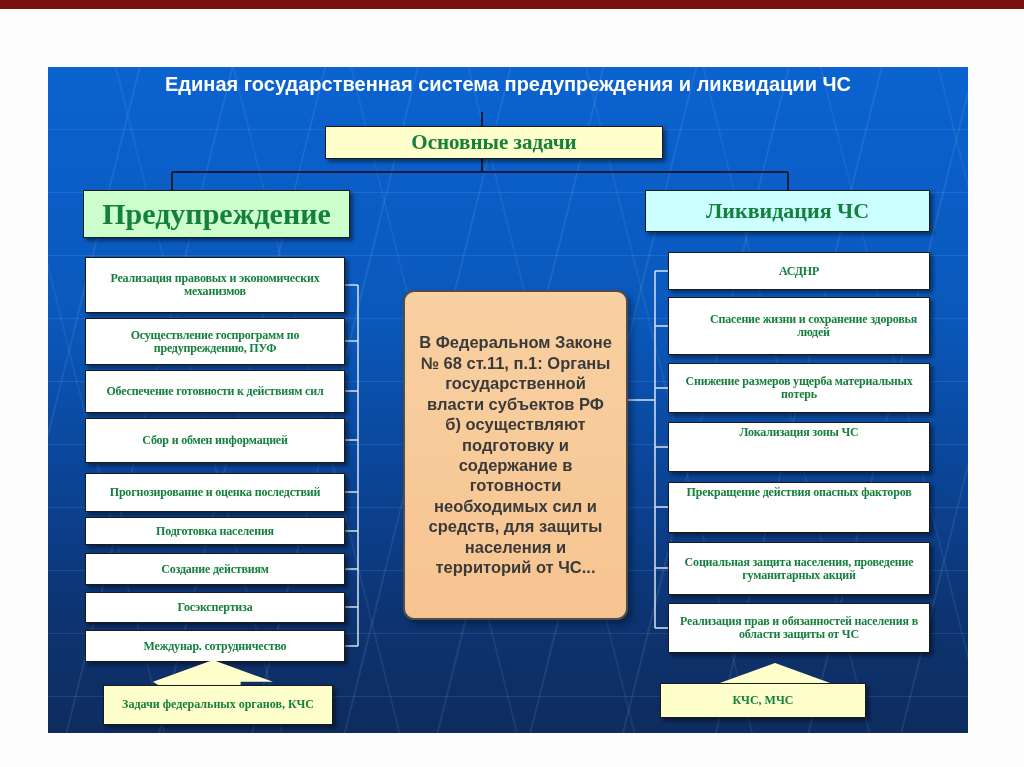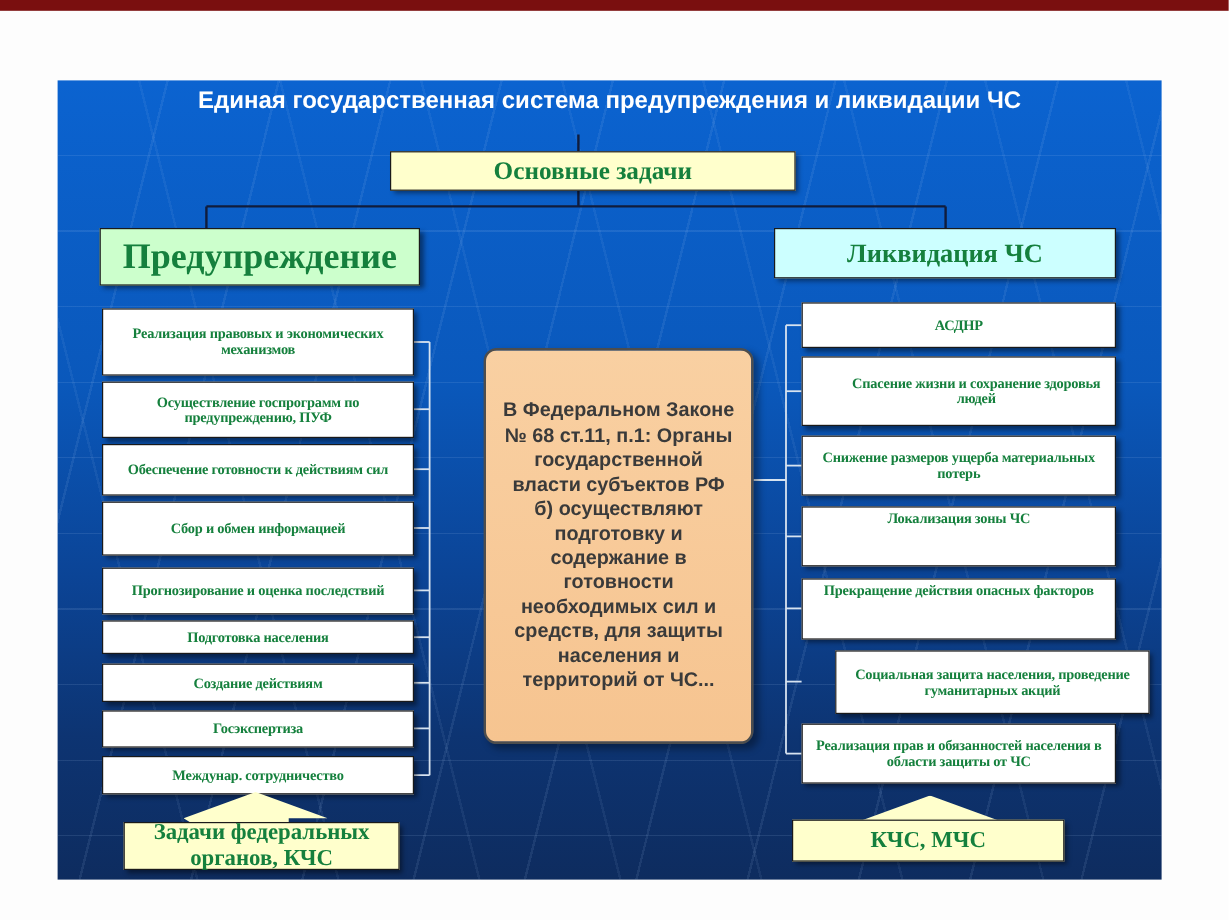--- a/index.html
+++ b/index.html
@@ -45,40 +45,40 @@
   #left-list .wbox:nth-of-type(8){ top:525px; height:31px; }
   #left-list .wbox:nth-of-type(9){ top:563px; height:32px; }
 
   
   #right-list .wbox { left:620px; width:262px; }
   #right-list .wbox:nth-of-type(1){ top:185px; height:38px; }
   #right-list .wbox:nth-of-type(2){ top:230px; height:58px;padding-left:33px; }
   #right-list .wbox:nth-of-type(3){ top:296px; height:50px; }
   #right-list .wbox:nth-of-type(4){ top:355px; height:50px; align-items:flex-start; padding-top:3px; }
   #right-list .wbox:nth-of-type(5){ top:415px; height:51px; align-items:flex-start; padding-top:3px; }
-  #right-list .wbox:nth-of-type(6){ top:475px; height:53px;margin-left:28px; }
+  #right-list .wbox:nth-of-type(6){ top:475px; height:53px; }
   #right-list .wbox:nth-of-type(7){ top:536px; height:50px; }
 
   #note { position:absolute; left:355px; top:223px; width:225px; height:330px;
           background:linear-gradient(180deg,#f9d0a2 0%, #f6c490 100%);
           border:2px solid #4d4d4d; border-radius:11px;
           display:flex; align-items:center; justify-content:center; text-align:center;
           color:#3a3a3a; font-weight:bold; font-size:16.5px; line-height:1.24;
           padding:14px 10px; white-space:pre-line;
           box-shadow:4px 4px 6px rgba(0,0,0,0.35); }
 
   .up-arrow { position:absolute; width:120px; height:42px; background:#ffffcc;
               clip-path:polygon(50% 0, 100% 52%, 73% 52%, 73% 100%, 27% 100%, 0 52%);
               filter:drop-shadow(3px 2px 2px rgba(0,0,0,0.45)); z-index:1; }
   #left-arrow  { left:105px; top:593px; }
   #right-arrow { left:667px; top:596px; }
 
-  .footer-label { background:#ffffcc; font-size:19px; line-height:1.15; z-index:2; }
+  .footer-label { background:#ffffcc; font-size:12px; line-height:1.15; z-index:2; }
   #left-footer  { left:55px;  top:618px; width:230px; height:40px; }
-  #right-footer { left:612px; top:616px; width:227px; height:35px; }
+  #right-footer { left:612px; top:616px; width:206px; height:35px; }
 
   #connectors { position:absolute; left:0; top:0; width:920px; height:666px; pointer-events:none; }
 </style>
 </head>
 <body>
 
 <div id="page">
   <div id="top-edge"></div>
 
   <div id="slide">

